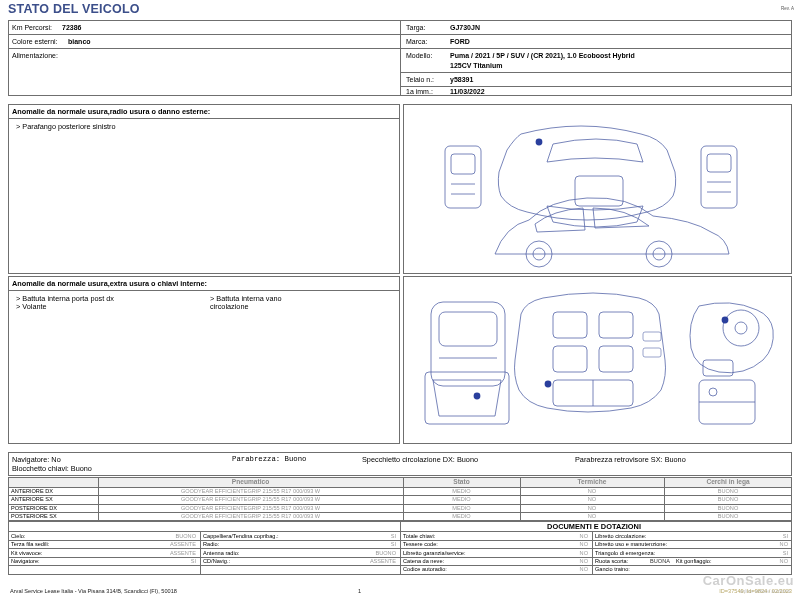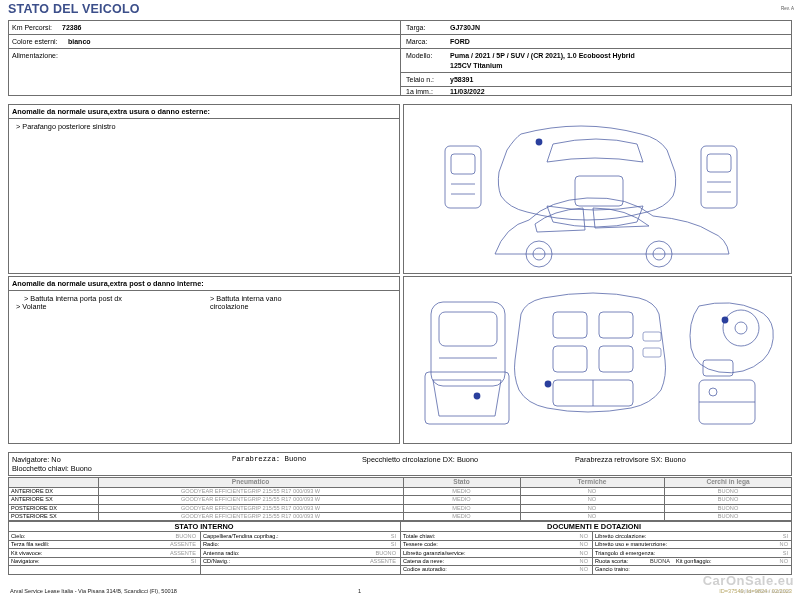--- a/index.html
+++ b/index.html
@@ -198,21 +198,21 @@
   <div class="hline" style="left:400px; top:72px; width:392px;"></div>
 
   <div class="lbl" style="left:406px; top:76px;">Telaio n.:</div>
   <div class="val" style="left:450px; top:76px;">y58391</div>
   <div class="hline" style="left:400px; top:86px; width:392px;"></div>
 
   <div class="lbl" style="left:406px; top:88px;">1a imm.:</div>
   <div class="val" style="left:450px; top:88px;">11/03/2022</div>
 
   <div class="frame" style="left:8px; top:104px; width:392px; height:170px;"></div>
-  <div class="sec-head" style="left:12px; top:107px;">Anomalie da normale usura,extra usura o danno esterne:</div>
+  <div class="sec-head" style="left:12px; top:107px;">Anomalie da normale usura,radio usura o danno esterne:</div>
   <div class="hline" style="left:8px; top:118px; width:392px;"></div>
   <div class="note" style="left:16px; top:122px;">&gt; Parafango posteriore sinistro</div>
 
   <div class="frame" style="left:403px; top:104px; width:389px; height:170px;"></div>
   <div style="position:absolute;left:403px;top:104px;width:389px;height:170px;">
     <svg width="389" height="170" viewBox="0 0 389 170">
 
       <g class="dg">
         <rect x="42" y="42" width="36" height="62" rx="5"></rect>
         <rect x="48" y="50" width="24" height="20" rx="3"></rect>
@@ -242,23 +242,23 @@
         <circle cx="136" cy="150" r="6"></circle>
         <circle cx="256" cy="150" r="13"></circle>
         <circle cx="256" cy="150" r="6"></circle>
       </g>
 
       <circle class="dot" cx="136" cy="38" r="3.4"></circle>
     </svg>
   </div>
 
   <div class="frame" style="left:8px; top:276px; width:392px; height:168px;"></div>
-  <div class="sec-head" style="left:12px; top:279px;">Anomalie da normale usura,extra post o danno interne:</div>
+  <div class="sec-head" style="left:12px; top:279px;">Anomalie da normale usura,extra usura o chiavi interne:</div>
   <div class="hline" style="left:8px; top:290px; width:392px;"></div>
-  <div class="note" style="left:24px; top:294px;text-align:center;">&gt; Battuta interna porta post dx</div>
+  <div class="note" style="left:16px; top:294px;text-align:center;">&gt; Battuta interna porta post dx</div>
   <div class="note" style="left:16px; top:302px;">&gt; Volante</div>
   <div class="note" style="left:210px; top:294px;">&gt; Battuta interna vano</div>
   <div class="note" style="left:210px; top:302px;">   circolazione</div>
 
   <div class="frame" style="left:403px; top:276px; width:389px; height:168px;"></div>
   <div style="position:absolute;left:403px;top:276px;width:389px;height:168px;">
     <svg width="389" height="168" viewBox="0 0 389 168">
 
       <g class="dg">
         <rect x="28" y="26" width="74" height="84" rx="12"></rect>
@@ -363,21 +363,20 @@
   <div class="row-lbl" style="left:11px; top:513px;">POSTERIORE SX</div>
   <div class="row-val-c" style="left:98px; top:513px; width:305px;">GOODYEAR EFFICIENTEGRIP 215/55 R17 000/093 W</div>
   <div class="row-val-c" style="left:403px; top:513px; width:117px;">MEDIO</div>
   <div class="row-val-c" style="left:520px; top:513px; width:144px;">NO</div>
   <div class="row-val-c" style="left:664px; top:513px; width:128px;">BUONO</div>
 
   <div class="frame" style="left:8px; top:521px; width:784px; height:54px;"></div>
   <div class="vline" style="left:400px; top:521px; height:54px;"></div>
   <div class="hline" style="left:8px; top:531px; width:784px;"></div>
 
-  <div class="tbl-head-dark" style="left:8px;   top:522px; width:392px;">STATO INTERNO</div>
   <div class="tbl-head-dark" style="left:400px; top:522px; width:388px;">DOCUMENTI E DOTAZIONI</div>
 
   <div class="vline" style="left:200px; top:531px; height:44px;"></div>
   <div class="vline" style="left:592px; top:531px; height:44px;"></div>
 
   <div class="hline" style="left:8px; top:540px; width:784px;"></div>
   <div class="hline" style="left:8px; top:548px; width:784px;"></div>
   <div class="hline" style="left:8px; top:557px; width:784px;"></div>
   <div class="hline" style="left:8px; top:565px; width:784px;"></div>
 

